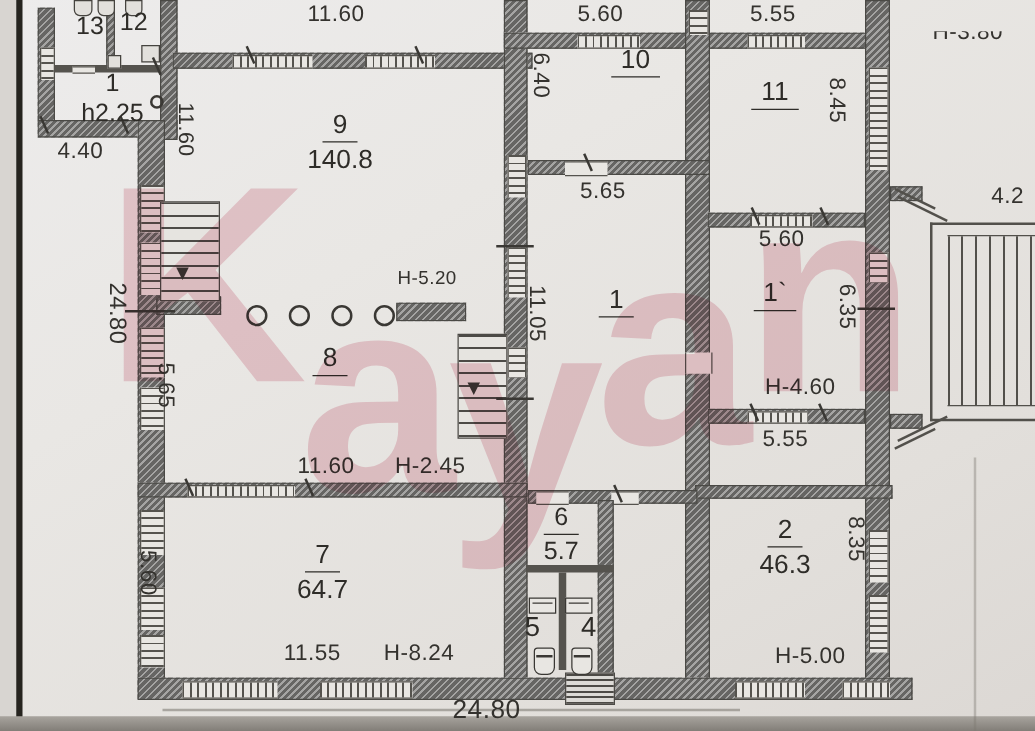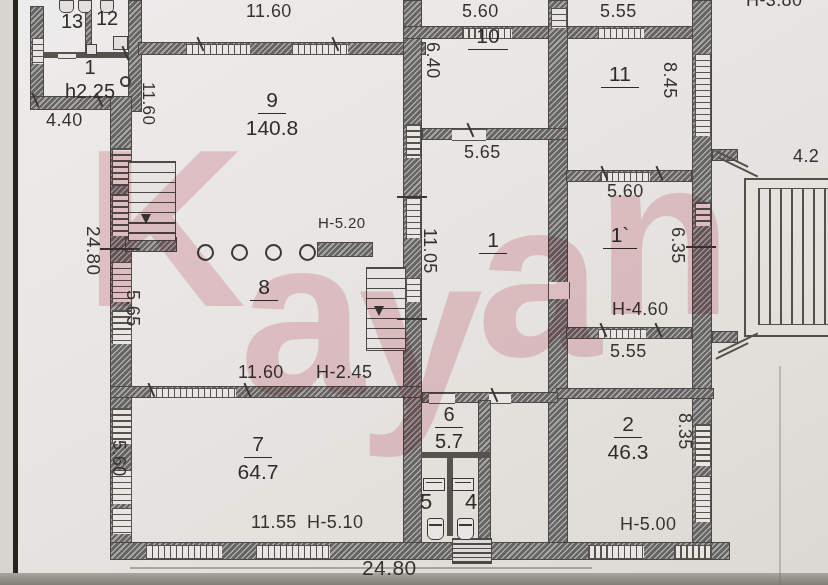--- a/index.html
+++ b/index.html
@@ -35,21 +35,21 @@
   .tick{position:absolute;width:15px;height:1.8px;background:#3a3834;transform:rotate(66deg);}
   .htick{position:absolute;height:1.8px;background:#3a3834;}
   .fix{position:absolute;border:1.6px solid #45433f;background:#e2e0dc;}
   .wc{position:absolute;width:15px;height:20px;border:1.8px solid #3a3834;border-radius:3px 3px 6px 6px;background:#e8e6e2;}
   .wc::before{content:"";position:absolute;left:1px;right:1px;top:5px;height:1.6px;background:#3a3834;}
   .basin{position:absolute;width:20px;height:11px;border:1.6px solid #3a3834;background:#e8e6e2;}
   .basin::before{content:"";position:absolute;left:2px;right:2px;top:3px;border-top:1.6px solid #3a3834;}
   .diag{position:absolute;background:#52504b;height:2px;}
   .wm{position:absolute;left:84px;top:116px;font-size:224px;font-weight:700;letter-spacing:-6px;
       color:#eab6c2;opacity:.6;mix-blend-mode:multiply;line-height:1;white-space:nowrap;}
-  .cutline{position:absolute;overflow:hidden;height:9px;}
+  .cutline{position:absolute;overflow:hidden;height:9px;margin-top:25px;}
   .cutline span{display:inline-block;transform:translateY(-9px);}
 </style>
 </head>
 <body>
 
 <div id="page">
 
   <div class="abs" style="left:0;top:0;width:13px;height:585px;background:#d8d5d1;"></div>
   <div class="abs" style="left:13px;top:0;width:5px;height:585px;background:#26241f;"></div>
   <div class="abs" style="left:0;top:573px;width:828px;height:12px;background:linear-gradient(180deg,#a8a49e,#817d77);"></div>
@@ -170,21 +170,21 @@
   <div class="htick" style="left:397px;top:196px;width:30px;"></div>
   <div class="htick" style="left:397px;top:318px;width:30px;"></div>
   <div class="htick" style="left:686px;top:246px;width:30px;"></div>
   <div class="htick" style="left:100px;top:248px;width:40px;"></div>
   <div class="abs" style="left:130px;top:567px;width:462px;height:2px;background:rgba(120,116,110,.55);"></div>
 
   <div class="rl plain" style="left:52px;top:10px;width:40px;font-size:20px;"><div class="num">13</div></div>
   <div class="rl plain" style="left:87px;top:7px;width:40px;font-size:20px;"><div class="num">12</div></div>
   <div class="rl plain" style="left:60px;top:56px;width:60px;font-size:20px;"><div class="num">1</div><div class="area">h2.25</div></div>
   <div class="rl" style="left:232px;top:88px;width:80px;"><div class="num">9</div><div class="area">140.8</div></div>
-  <div class="rl" style="left:448px;top:24px;width:80px;"><div class="num">10</div></div>
+  <div class="rl" style="left:448px;top:36px;width:80px;text-align:right;"><div class="num">10</div></div>
   <div class="rl" style="left:580px;top:62px;width:80px;"><div class="num">11</div></div>
   <div class="rl" style="left:453px;top:228px;width:80px;"><div class="num">1</div></div>
   <div class="rl" style="left:580px;top:223px;width:80px;"><div class="num">1`</div></div>
   <div class="rl" style="left:224px;top:275px;width:80px;"><div class="num">8</div></div>
   <div class="rl" style="left:218px;top:432px;width:80px;"><div class="num">7</div><div class="area">64.7</div></div>
   <div class="rl" style="left:419px;top:403px;width:60px;font-size:20px;"><div class="num">6</div><div class="area">5.7</div></div>
   <div class="rl plain" style="left:413px;top:490px;width:26px;font-size:22px;"><div class="num">5</div></div>
   <div class="rl plain" style="left:458px;top:490px;width:26px;font-size:22px;"><div class="num">4</div></div>
   <div class="rl" style="left:588px;top:412px;width:80px;"><div class="num">2</div><div class="area">46.3</div></div>
 
@@ -200,22 +200,22 @@
   <div class="dim vdim" style="left:424px;top:42px;">6.40</div>
   <div class="dim vdim" style="left:661px;top:62px;">8.45</div>
   <div class="dim vdim" style="left:421px;top:228px;">11.05</div>
   <div class="dim vdim" style="left:669px;top:227px;">6.35</div>
   <div class="dim vdim" style="left:676px;top:413px;">8.35</div>
   <div class="dim" style="left:464px;top:143px;">5.65</div>
   <div class="dim" style="left:607px;top:182px;">5.60</div>
   <div class="dim" style="left:610px;top:342px;">5.55</div>
   <div class="dim" style="left:238px;top:363px;">11.60</div>
   <div class="dim" style="left:316px;top:363px;">Н-2.45</div>
-  <div class="dim" style="left:227px;top:513px;margin-left:24px;">11.55</div>
-  <div class="dim" style="left:307px;top:513px;">Н-5.10</div>
+  <div class="dim" style="left:227px;top:513px;">11.55</div>
+  <div class="dim" style="left:307px;top:513px;">Н-8.24</div>
   <div class="dim" style="left:318px;top:215px;font-size:15px;">Н-5.20</div>
   <div class="dim" style="left:612px;top:300px;">Н-4.60</div>
   <div class="dim" style="left:620px;top:515px;">Н-5.00</div>
   <div class="dim" style="left:362px;top:557px;font-size:21px;">24.80</div>
   <div class="dim" style="left:793px;top:147px;">4.2</div>
 
   <div class="wm" style="color: rgb(234, 182, 194);"><span style="display: inline-block; transform: translateY(0px);">K</span><span style="display: inline-block; transform: translateY(88px);">a</span><span style="display: inline-block; transform: translateY(104px);">y</span><span style="display: inline-block; transform: translateY(50px);">a</span><span style="display: inline-block; transform: translateY(8px);">n</span></div>
 
 </div>
 

